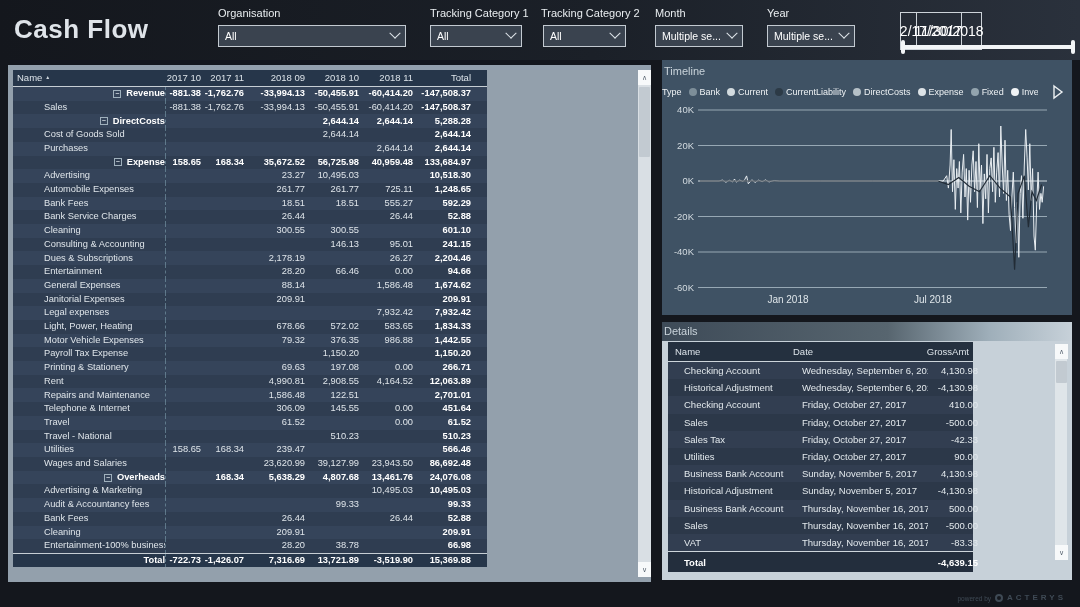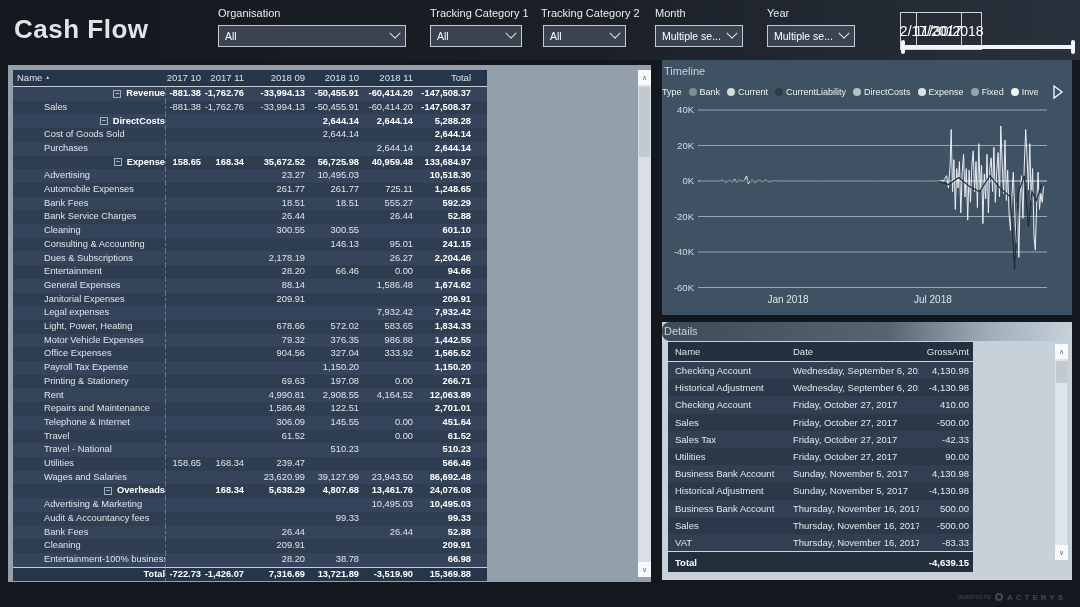--- a/index.html
+++ b/index.html
@@ -55,35 +55,35 @@
   .legend{position:absolute;left:0;top:24px;width:376px;height:16px;display:flex;align-items:center;
     gap:7px;font-size:9px;color:#eef2f4;white-space:nowrap;overflow:hidden;}
   .legend-item{display:flex;align-items:center;gap:3px;}
   .legend-dot{width:8px;height:8px;border-radius:50%;flex:0 0 auto;}
   .legend-next{position:absolute;right:8px;top:24px;width:12px;height:16px;}
   .tl-svg{position:absolute;left:0;top:0;}
 
   
   .details-panel{position:absolute;left:662px;top:322px;width:410px;height:258px;background:#c7d1d9;}
   .details-titlebar{position:absolute;left:0;top:0;width:410px;height:19px;
-    background:linear-gradient(90deg,#3e4b58 0%,#57656f 55%,#9fafba 80%,#c7d1d9 100%);border-radius:8px;}
+    background:linear-gradient(90deg,#3e4b58 0%,#57656f 55%,#9fafba 80%,#c7d1d9 100%);}
   .details-titlebar .panel-title{top:3px;}
   .d-table{position:absolute;left:6px;top:20px;width:305px;font-size:9.5px;color:#e2e8ec;}
   .d-head,.d-row{display:grid;grid-template-columns:118px 133px 54px;align-items:center;}
   .d-head{height:20px;background:#24303f;border-bottom:1px solid #cdd5db;color:#dce3e9;}
-  .d-row{height:17.2px;}
+  .d-row{height:17.2px;padding-left:9px;}
   .d-body .d-row:nth-child(odd){background:#323e51;}
   .d-body .d-row:nth-child(even){background:#2c3849;}
   .d-row.total{height:21px;background:#232e3d;border-top:1px solid #cdd5db;font-weight:bold;color:#fff;}
   .dc{overflow:hidden;white-space:nowrap;padding-left:7px;}
   .dc.amt{text-align:right;padding-right:4px;padding-left:0;}
   .details-panel .vscroll{right:5px;top:22px;bottom:20px;background:#dfe5e9;width:12px;}
 
   
-  .brandbar{position:absolute;right:14px;bottom:5px;display:flex;align-items:flex-start;gap:4px;color:#3f4a55;}
+  .brandbar{position:absolute;right:14px;bottom:5px;display:flex;align-items:flex-end;gap:4px;color:#3f4a55;}
   .powered{font-size:6.5px;}
   .gear{width:8px;height:8px;border:2px solid #3f4a55;border-radius:50%;}
   .brand{font-size:8px;font-weight:bold;letter-spacing:3px;}
 </style>
 </head>
 <body>
 
 <div class="screen">
 
   <div class="topbar">
@@ -344,31 +344,20 @@
           <div class="m-row item">
             <div class="mc name c0">
               <span>Motor Vehicle Expenses</span>
             </div>
             <div class="mc num c1"></div>
             <div class="mc num c2"></div>
             <div class="mc num c3">79.32</div>
             <div class="mc num c4">376.35</div>
             <div class="mc num c5">986.88</div>
             <div class="mc num c6">1,442.55</div>
-          </div>
-          <div class="m-row item">
-            <div class="mc name c0">
-              <span>Office Expenses</span>
-            </div>
-            <div class="mc num c1"></div>
-            <div class="mc num c2"></div>
-            <div class="mc num c3">904.56</div>
-            <div class="mc num c4">327.04</div>
-            <div class="mc num c5">333.92</div>
-            <div class="mc num c6">1,565.52</div>
           </div>
           <div class="m-row item">
             <div class="mc name c0">
               <span>Payroll Tax Expense</span>
             </div>
             <div class="mc num c1"></div>
             <div class="mc num c2"></div>
             <div class="mc num c3"></div>
             <div class="mc num c4">1,150.20</div>
             <div class="mc num c5"></div>

